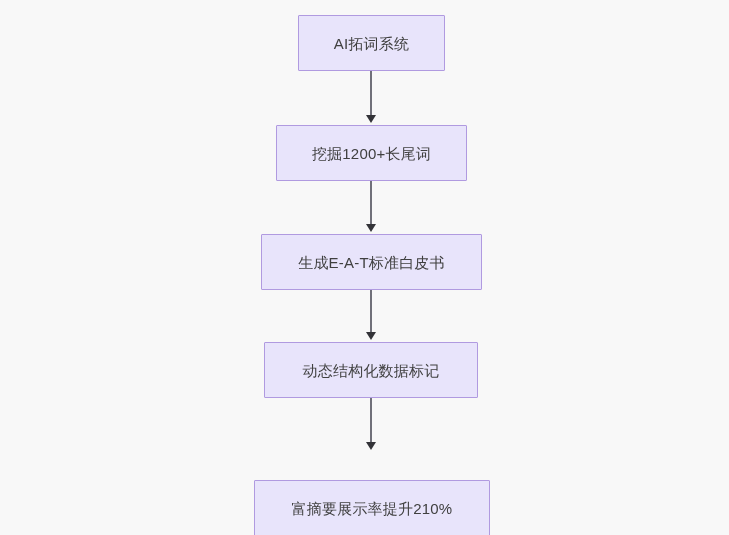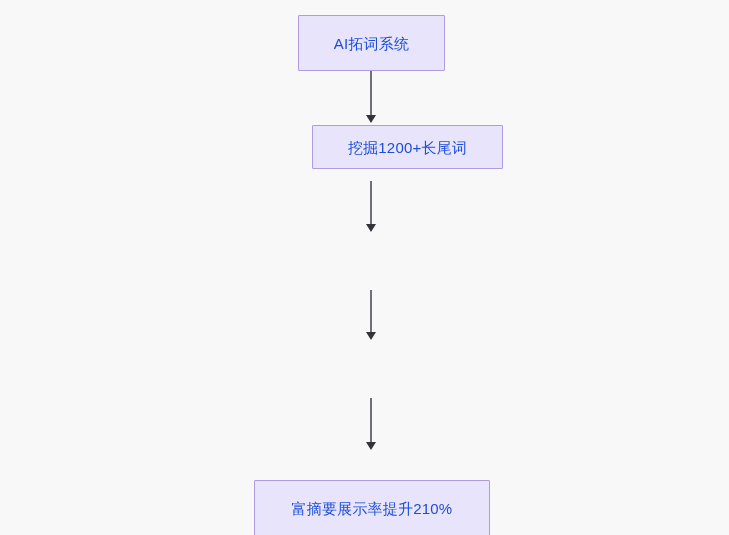--- a/index.html
+++ b/index.html
@@ -30,42 +30,42 @@
     display: flex;
     align-items: center;
     justify-content: center;
     color: #333333;
     font-size: 15px;
     letter-spacing: 0.2px;
     white-space: nowrap;
   }
 
   .node-label {
-    color: #1d4ed8;
+    color: #404040;
     line-height: 1;
   }
 
   .edge {
     position: absolute;
     width: 2px;
     background: #70707a;
   }
 
   .arrowhead {
     position: absolute;
     width: 0;
     height: 0;
     border-left: 5px solid transparent;
     border-right: 5px solid transparent;
     border-top: 8px solid #333338;
   }
 
   
   .node-1 { left: 298px; top: 15px;  width: 147px; height: 56px; }
-  .node-2 { left: 276px; top: 125px; width: 191px; height: 44px; margin-left: 36px; }
+  .node-2 { left: 276px; top: 125px; width: 191px; height: 56px; }
   .node-3 { left: 261px; top: 234px; width: 221px; height: 56px; }
   .node-4 { left: 264px; top: 342px; width: 214px; height: 56px; }
   .node-5 { left: 254px; top: 480px; width: 236px; height: 56px; }
 
   
   .edge-1 { left: 370px; top: 71px;  height: 46px; }
   .edge-2 { left: 370px; top: 181px; height: 45px; }
   .edge-3 { left: 370px; top: 290px; height: 44px; }
   .edge-4 { left: 370px; top: 398px; height: 46px; }
 
@@ -86,24 +86,30 @@
   <div class="edge edge-1"></div>
   <div class="arrowhead arrow-1"></div>
 
   <div class="node node-2">
     <span class="node-label">挖掘1200+长尾词</span>
   </div>
 
   <div class="edge edge-2"></div>
   <div class="arrowhead arrow-2"></div>
 
+  <div class="node node-3">
+    <span class="node-label">生成E-A-T标准白皮书</span>
+  </div>
 
   <div class="edge edge-3"></div>
   <div class="arrowhead arrow-3"></div>
 
+  <div class="node node-4">
+    <span class="node-label">动态结构化数据标记</span>
+  </div>
 
   <div class="edge edge-4"></div>
   <div class="arrowhead arrow-4"></div>
 
   <div class="node node-5">
     <span class="node-label">富摘要展示率提升210%</span>
   </div>
 
 </div>
 

